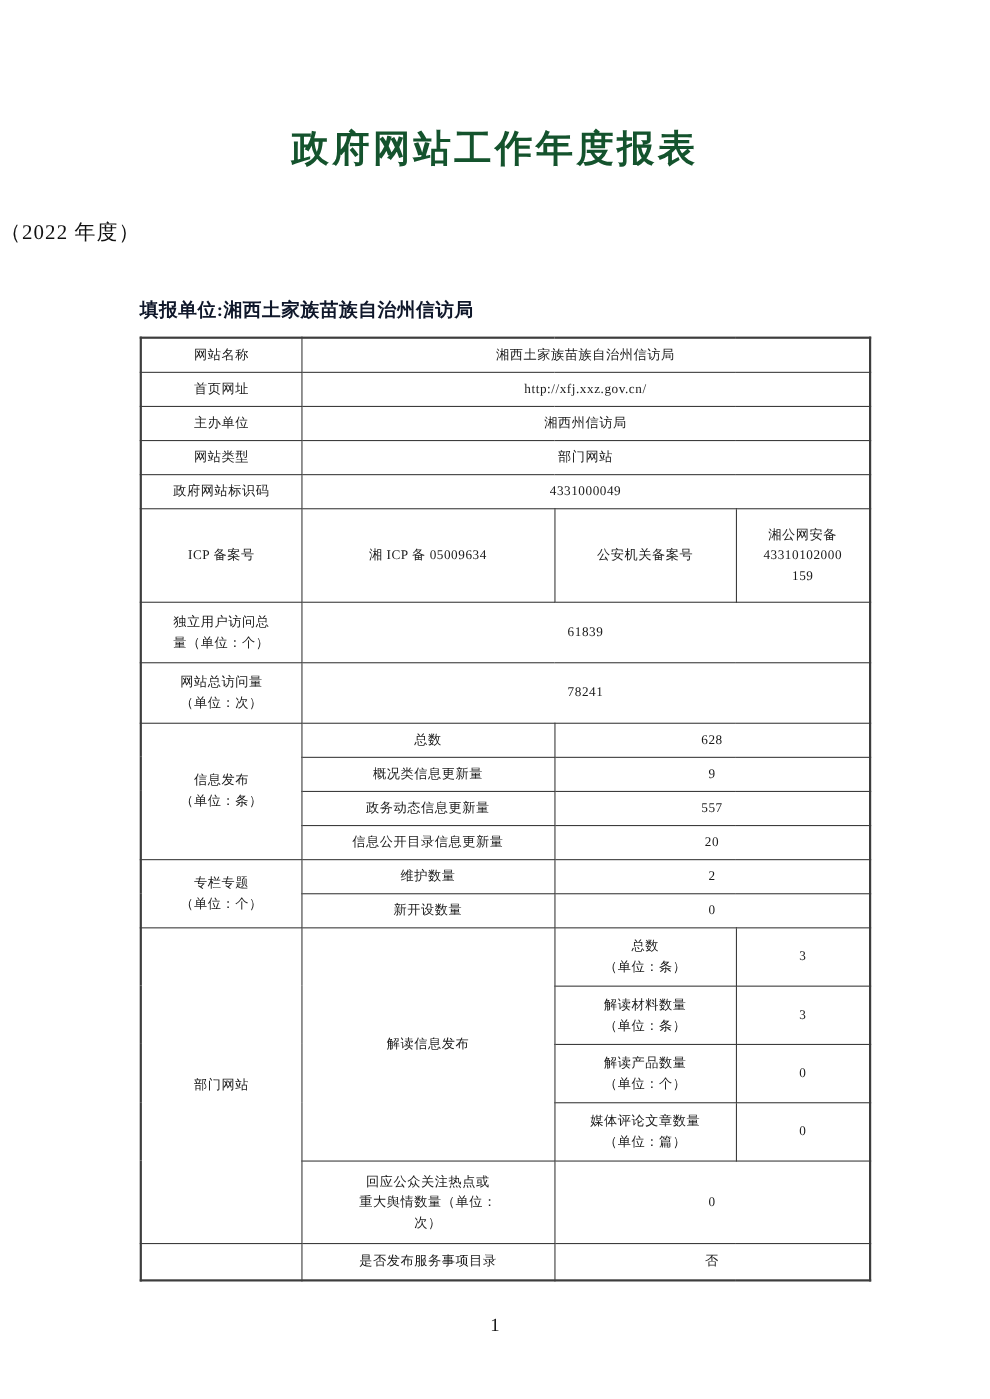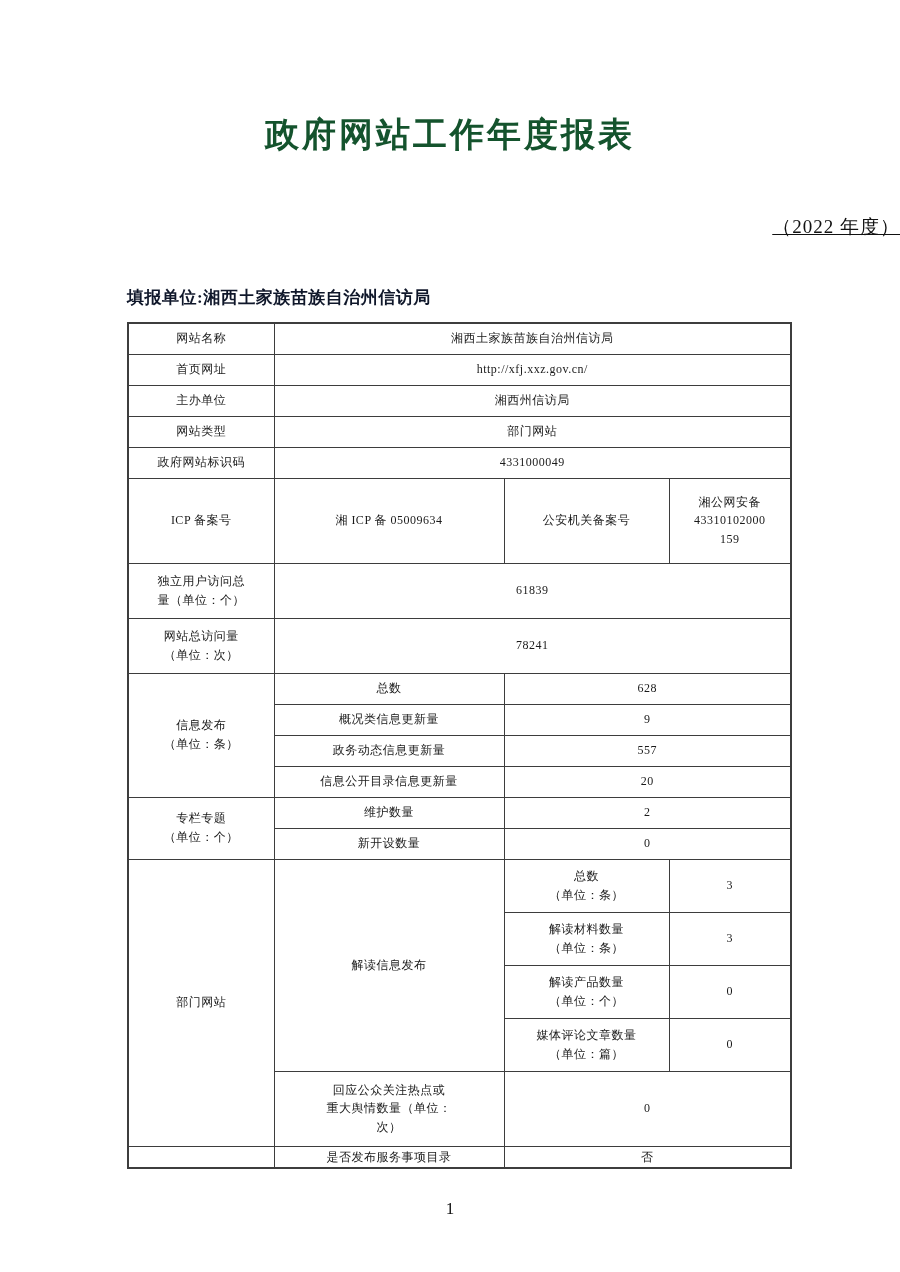--- a/index.html
+++ b/index.html
@@ -18,26 +18,25 @@
     margin: 0;
     padding-top: 112px;
     text-align: center;
     font-family: "Liberation Sans", "DejaVu Sans", sans-serif;
     font-size: 34px;
     font-weight: 700;
     letter-spacing: 3px;
     color: #14532d;
   }
   .doc-subtitle {
-    margin-top: 56px;
-    text-align: right;
+    margin-top: 40px;
+    text-align: left;
     font-size: 19px;
     letter-spacing: 1px;
     color: #111111;
-    text-decoration: underline;
   }
   .reporting-unit {
     margin: 46px 0 0 127px;
     font-size: 17px;
     font-weight: 700;
     letter-spacing: 0.5px;
     color: #0f172a;
   }
   table.report {
     margin: 13px 0 0 127px;
@@ -56,21 +55,21 @@
     white-space: pre-line;
     letter-spacing: 0.5px;
     color: #1a1a1a;
     overflow: hidden;
   }
   tr.r31 { height: 31px; }
   tr.r85 { height: 85px; }
   tr.r55 { height: 55px; }
   tr.r53 { height: 53px; }
   tr.r75 { height: 75px; }
-  tr.r34 { height: 22px; }
+  tr.r34 { height: 34px; }
   .page-number {
     margin-top: 30px;
     text-align: center;
     font-size: 17px;
     color: #111111;
   }
 </style>
 </head>
 <body>
 

